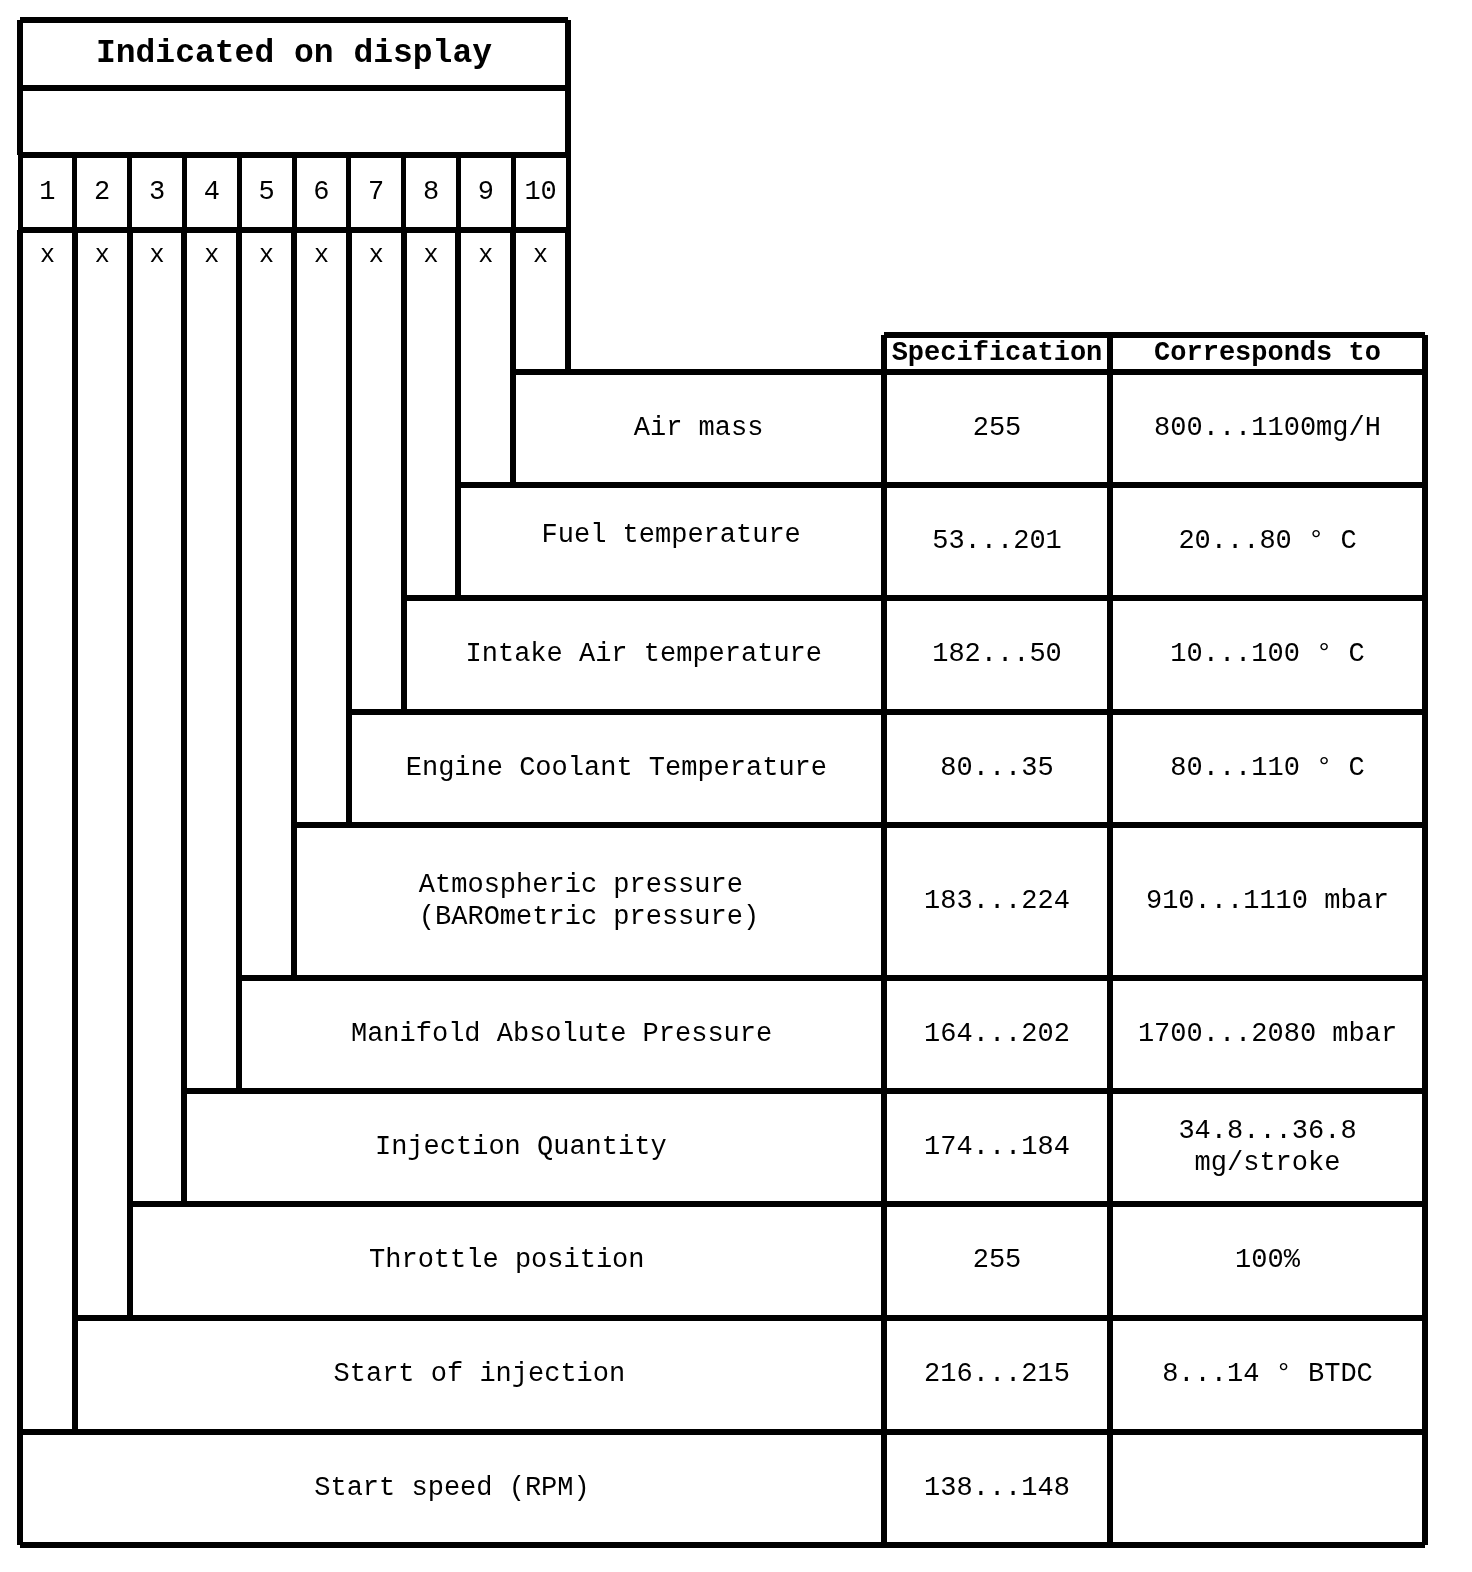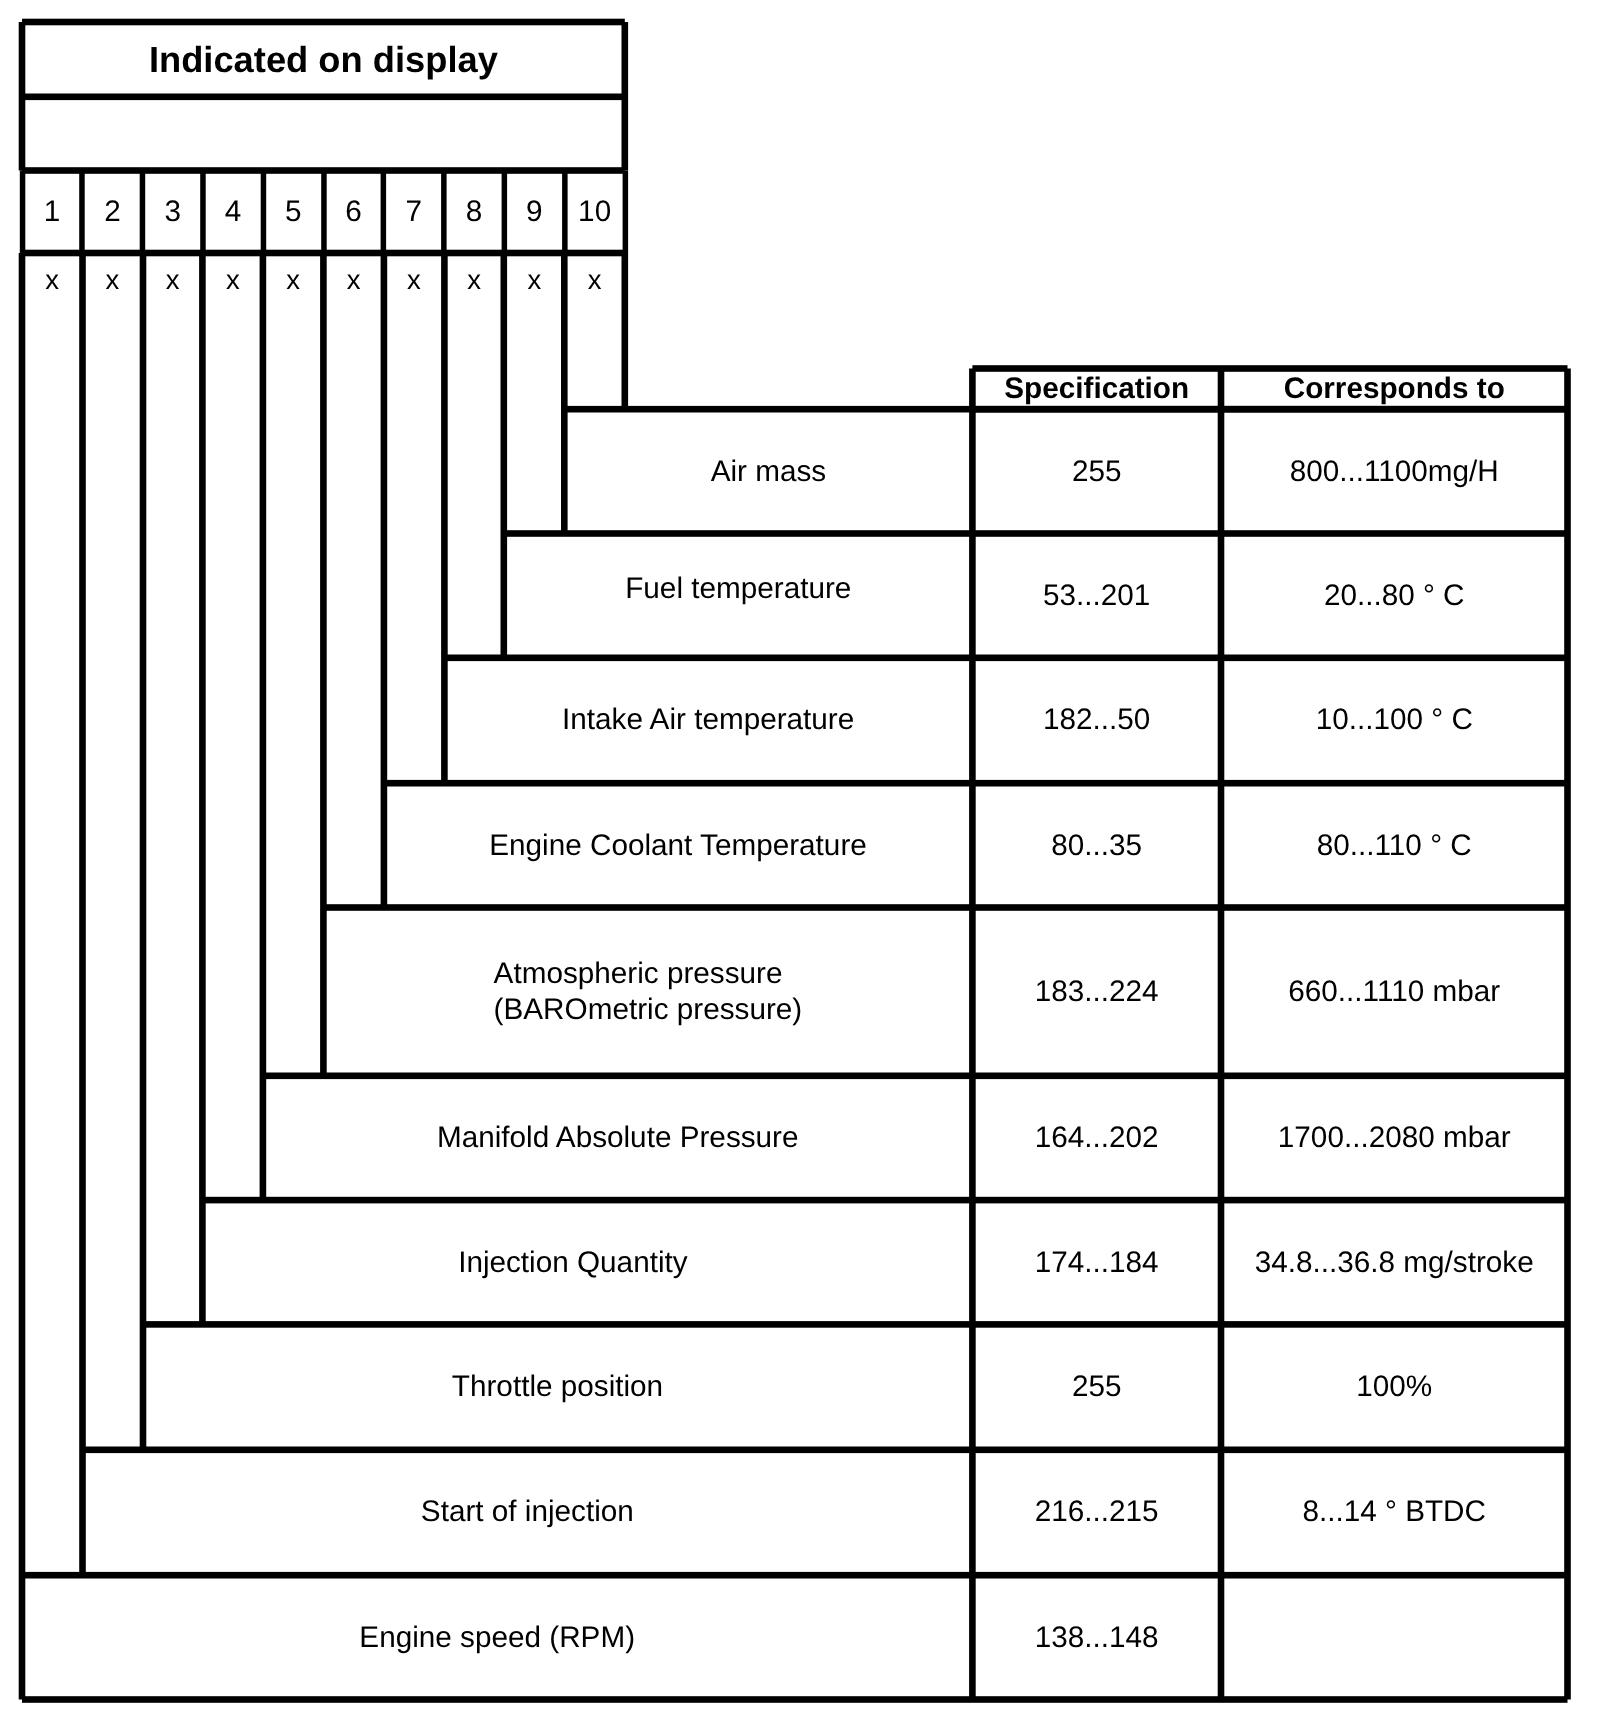--- a/index.html
+++ b/index.html
@@ -27,20 +27,21 @@
 
   
   .txt {
     position: absolute;
     display: flex;
     align-items: center;
     justify-content: center;
     text-align: center;
     line-height: 1.18;
     white-space: pre-line;
+    font-family: Liberation Mono, monospace;
   }
   .t-title {
     font-size: 33px;
     font-weight: bold;
     letter-spacing: 0px;
   }
   .t-sub {
     font-size: 27px;
     font-weight: bold;
   }
@@ -144,28 +145,28 @@
     <div class="txt t-val" style="left: 1110px; top: 485px; width: 315px; height: 113px;">20...80 ° C</div>
     <div class="txt t-label" style="left: 403.6px; top: 598px; width: 480.4px; height: 114px;">Intake Air temperature</div>
     <div class="txt t-val" style="left: 884px; top: 598px; width: 226px; height: 114px;">182...50</div>
     <div class="txt t-val" style="left: 1110px; top: 598px; width: 315px; height: 114px;">10...100 ° C</div>
     <div class="txt t-label" style="left: 348.8px; top: 712px; width: 535.2px; height: 113px;">Engine Coolant Temperature</div>
     <div class="txt t-val" style="left: 884px; top: 712px; width: 226px; height: 113px;">80...35</div>
     <div class="txt t-val" style="left: 1110px; top: 712px; width: 315px; height: 113px;">80...110 ° C</div>
     <div class="txt t-label" style="left: 294px; top: 825px; width: 590px; height: 153px; justify-content: center; text-align: left;">Atmospheric pressure
 (BAROmetric pressure)</div>
     <div class="txt t-val" style="left: 884px; top: 825px; width: 226px; height: 153px;">183...224</div>
-    <div class="txt t-val" style="left: 1110px; top: 825px; width: 315px; height: 153px;">660...1110 mbar</div>
+    <div class="txt t-val" style="left: 1110px; top: 825px; width: 315px; height: 153px;">910...1110 mbar</div>
     <div class="txt t-label" style="left: 239.2px; top: 978px; width: 644.8px; height: 113px;">Manifold Absolute Pressure</div>
     <div class="txt t-val" style="left: 884px; top: 978px; width: 226px; height: 113px;">164...202</div>
     <div class="txt t-val" style="left: 1110px; top: 978px; width: 315px; height: 113px;">1700...2080 mbar</div>
     <div class="txt t-label" style="left: 171px; top: 1091px; width: 699.6px; height: 113px;">Injection Quantity</div>
     <div class="txt t-val" style="left: 884px; top: 1091px; width: 226px; height: 113px;">174...184</div>
     <div class="txt t-val" style="left: 1110px; top: 1091px; width: 315px; height: 113px;">34.8...36.8 mg/stroke</div>
     <div class="txt t-label" style="left: 129.6px; top: 1204px; width: 754.4px; height: 114px;">Throttle position</div>
     <div class="txt t-val" style="left: 884px; top: 1204px; width: 226px; height: 114px;">255</div>
     <div class="txt t-val" style="left: 1110px; top: 1204px; width: 315px; height: 114px;">100%</div>
     <div class="txt t-label" style="left: 74.8px; top: 1318px; width: 809.2px; height: 114px;">Start of injection</div>
     <div class="txt t-val" style="left: 884px; top: 1318px; width: 226px; height: 114px;">216...215</div>
     <div class="txt t-val" style="left: 1110px; top: 1318px; width: 315px; height: 114px;">8...14 ° BTDC</div>
-    <div class="txt t-label" style="left: 20px; top: 1432px; width: 864px; height: 113px;">Engine speed (RPM)</div>
+    <div class="txt t-label" style="left: 20px; top: 1432px; width: 864px; height: 113px;">Start speed (RPM)</div>
     <div class="txt t-val" style="left: 884px; top: 1432px; width: 226px; height: 113px;">138...148</div>
   </div>
 
 </body></html>

